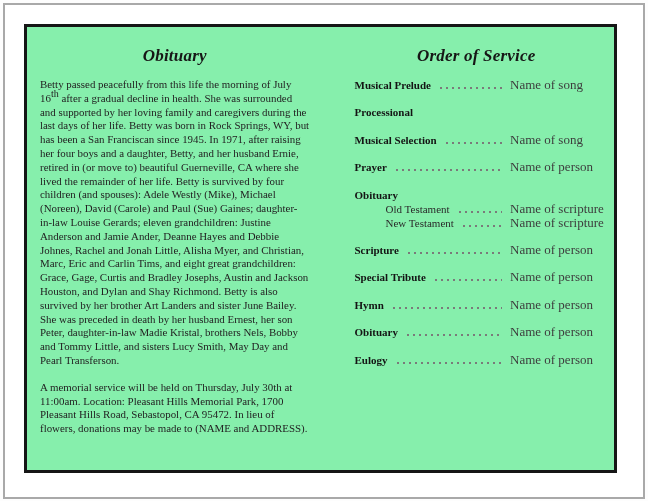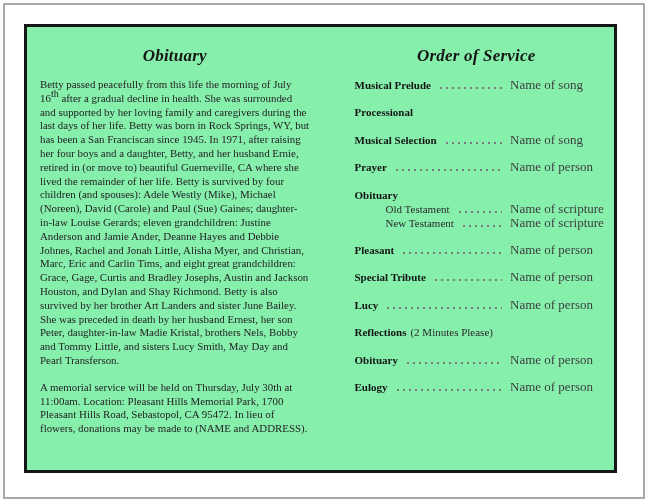--- a/index.html
+++ b/index.html
@@ -124,41 +124,37 @@
           <span class="svc-value">Name of scripture</span>
         </div>
         <div class="svc-row sub-indent">
           <span class="sub-label">New Testament</span>
           <span class="leader"></span>
           <span class="svc-value">Name of scripture</span>
         </div>
       </div>
 
       <div class="svc-row">
-        <span class="svc-label">Pleasant</span>
+        <span class="svc-label">Scripture</span>
         <span class="leader"></span>
         <span class="svc-value">Name of person</span>
       </div>
 
       <div class="svc-row">
         <span class="svc-label">Special Tribute</span>
         <span class="leader"></span>
         <span class="svc-value">Name of person</span>
       </div>
 
       <div class="svc-row">
-        <span class="svc-label">Lucy</span>
+        <span class="svc-label">Hymn</span>
         <span class="leader"></span>
         <span class="svc-value">Name of person</span>
       </div>
 
-      <div class="svc-row">
-        <span class="svc-label">Reflections</span>
-        <span class="svc-note">(2 Minutes Please)</span>
-      </div>
 
       <div class="svc-row">
         <span class="svc-label">Obituary</span>
         <span class="leader"></span>
         <span class="svc-value">Name of person</span>
       </div>
 
       <div class="svc-row">
         <span class="svc-label">Eulogy</span>
         <span class="leader"></span>

